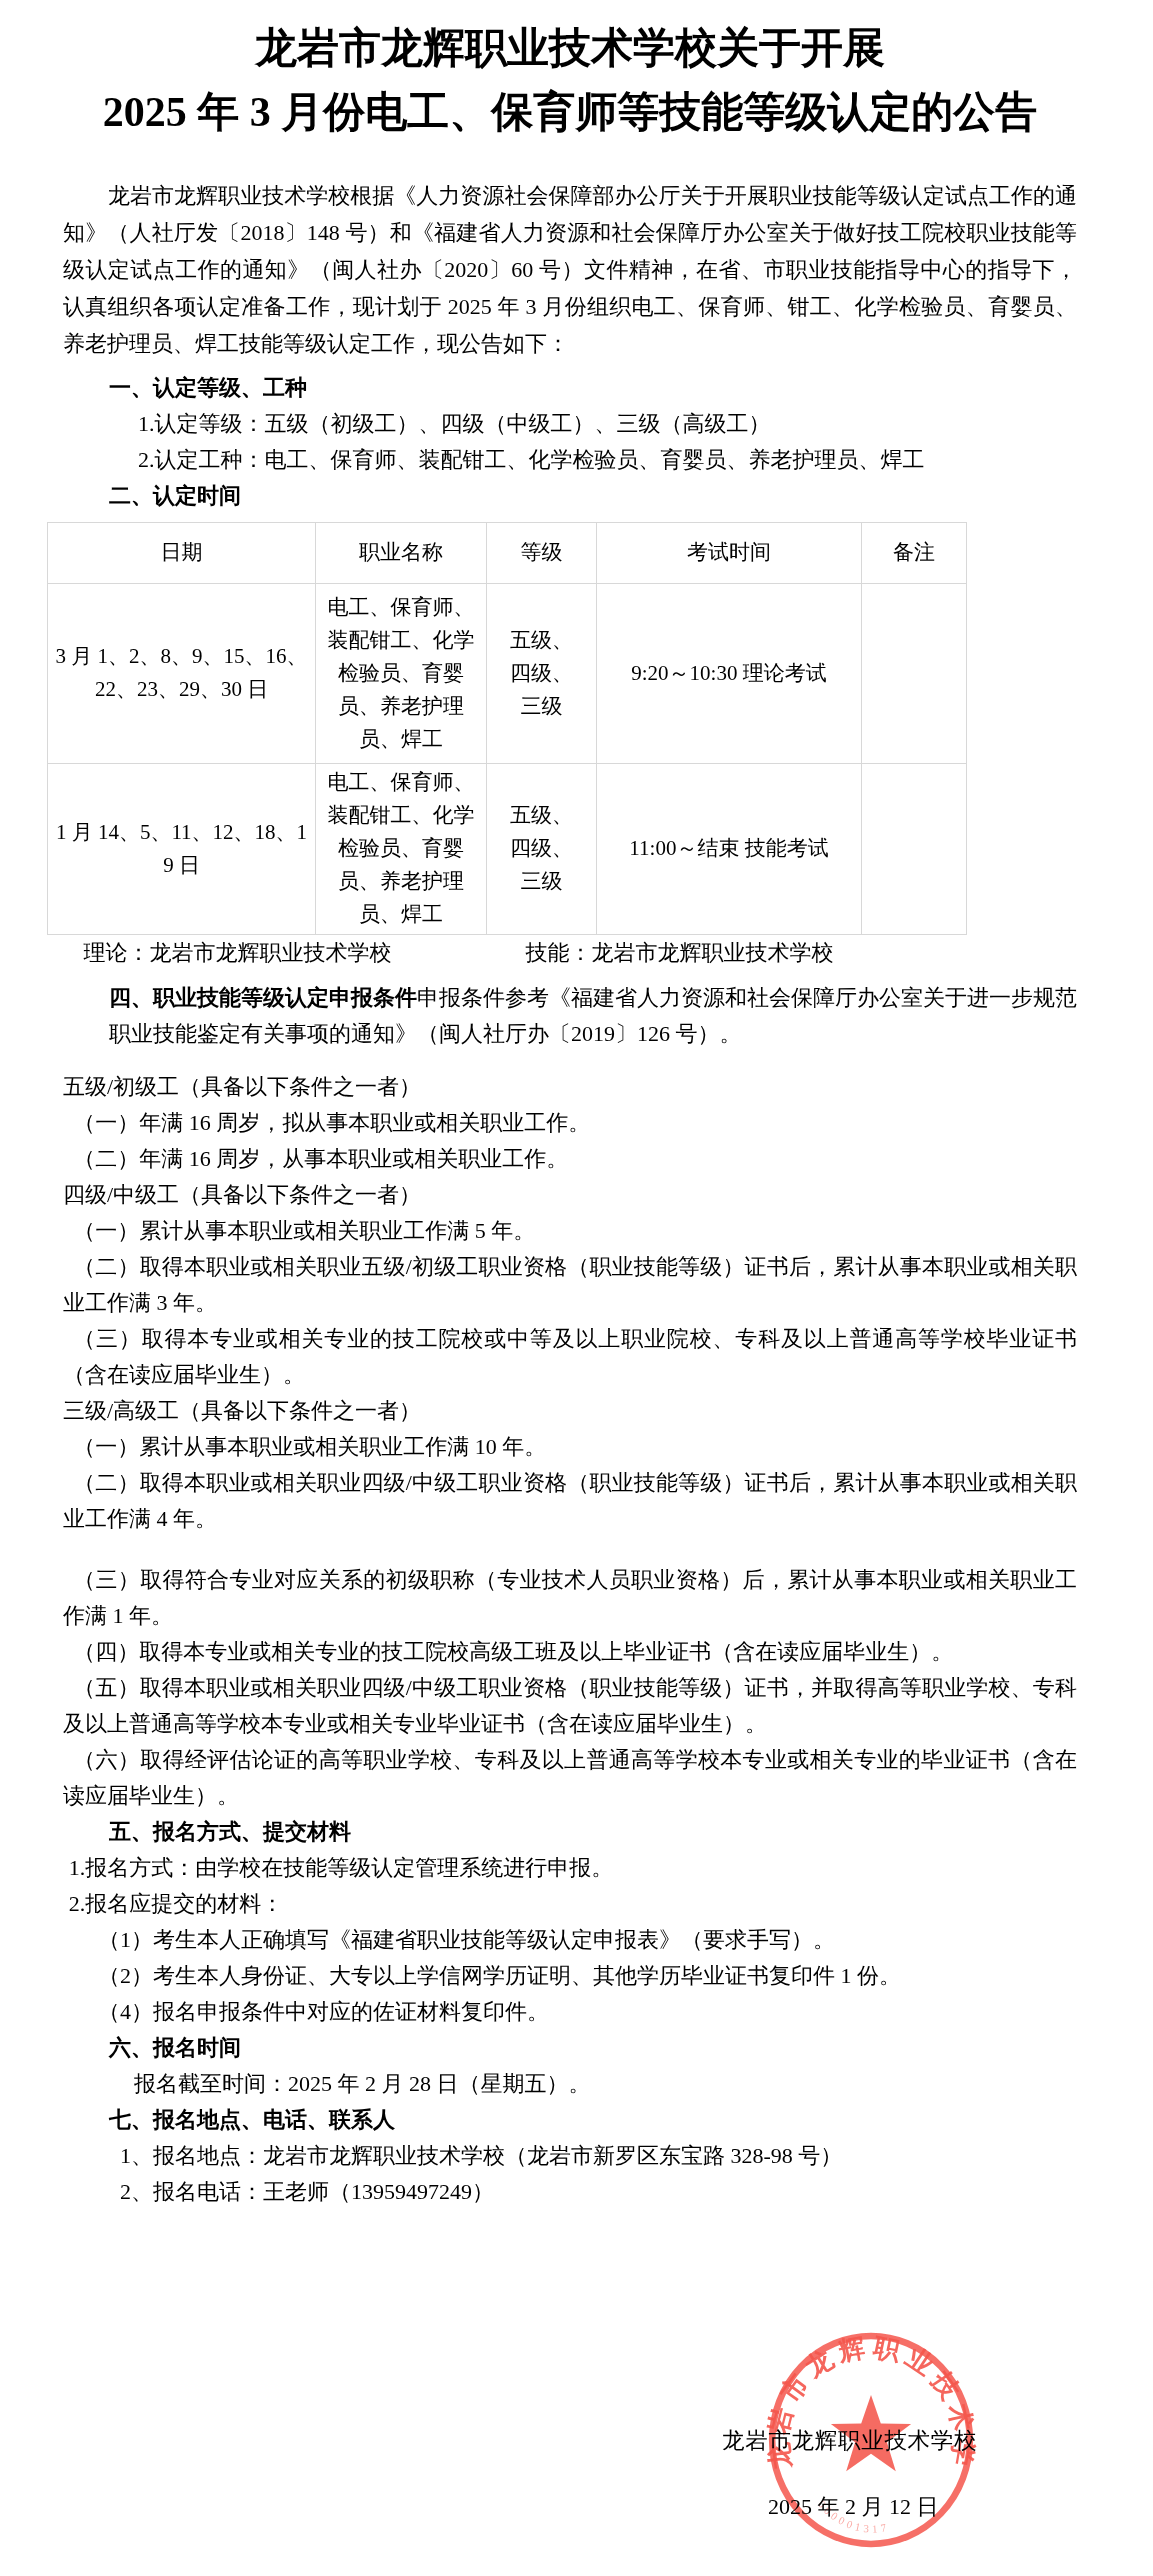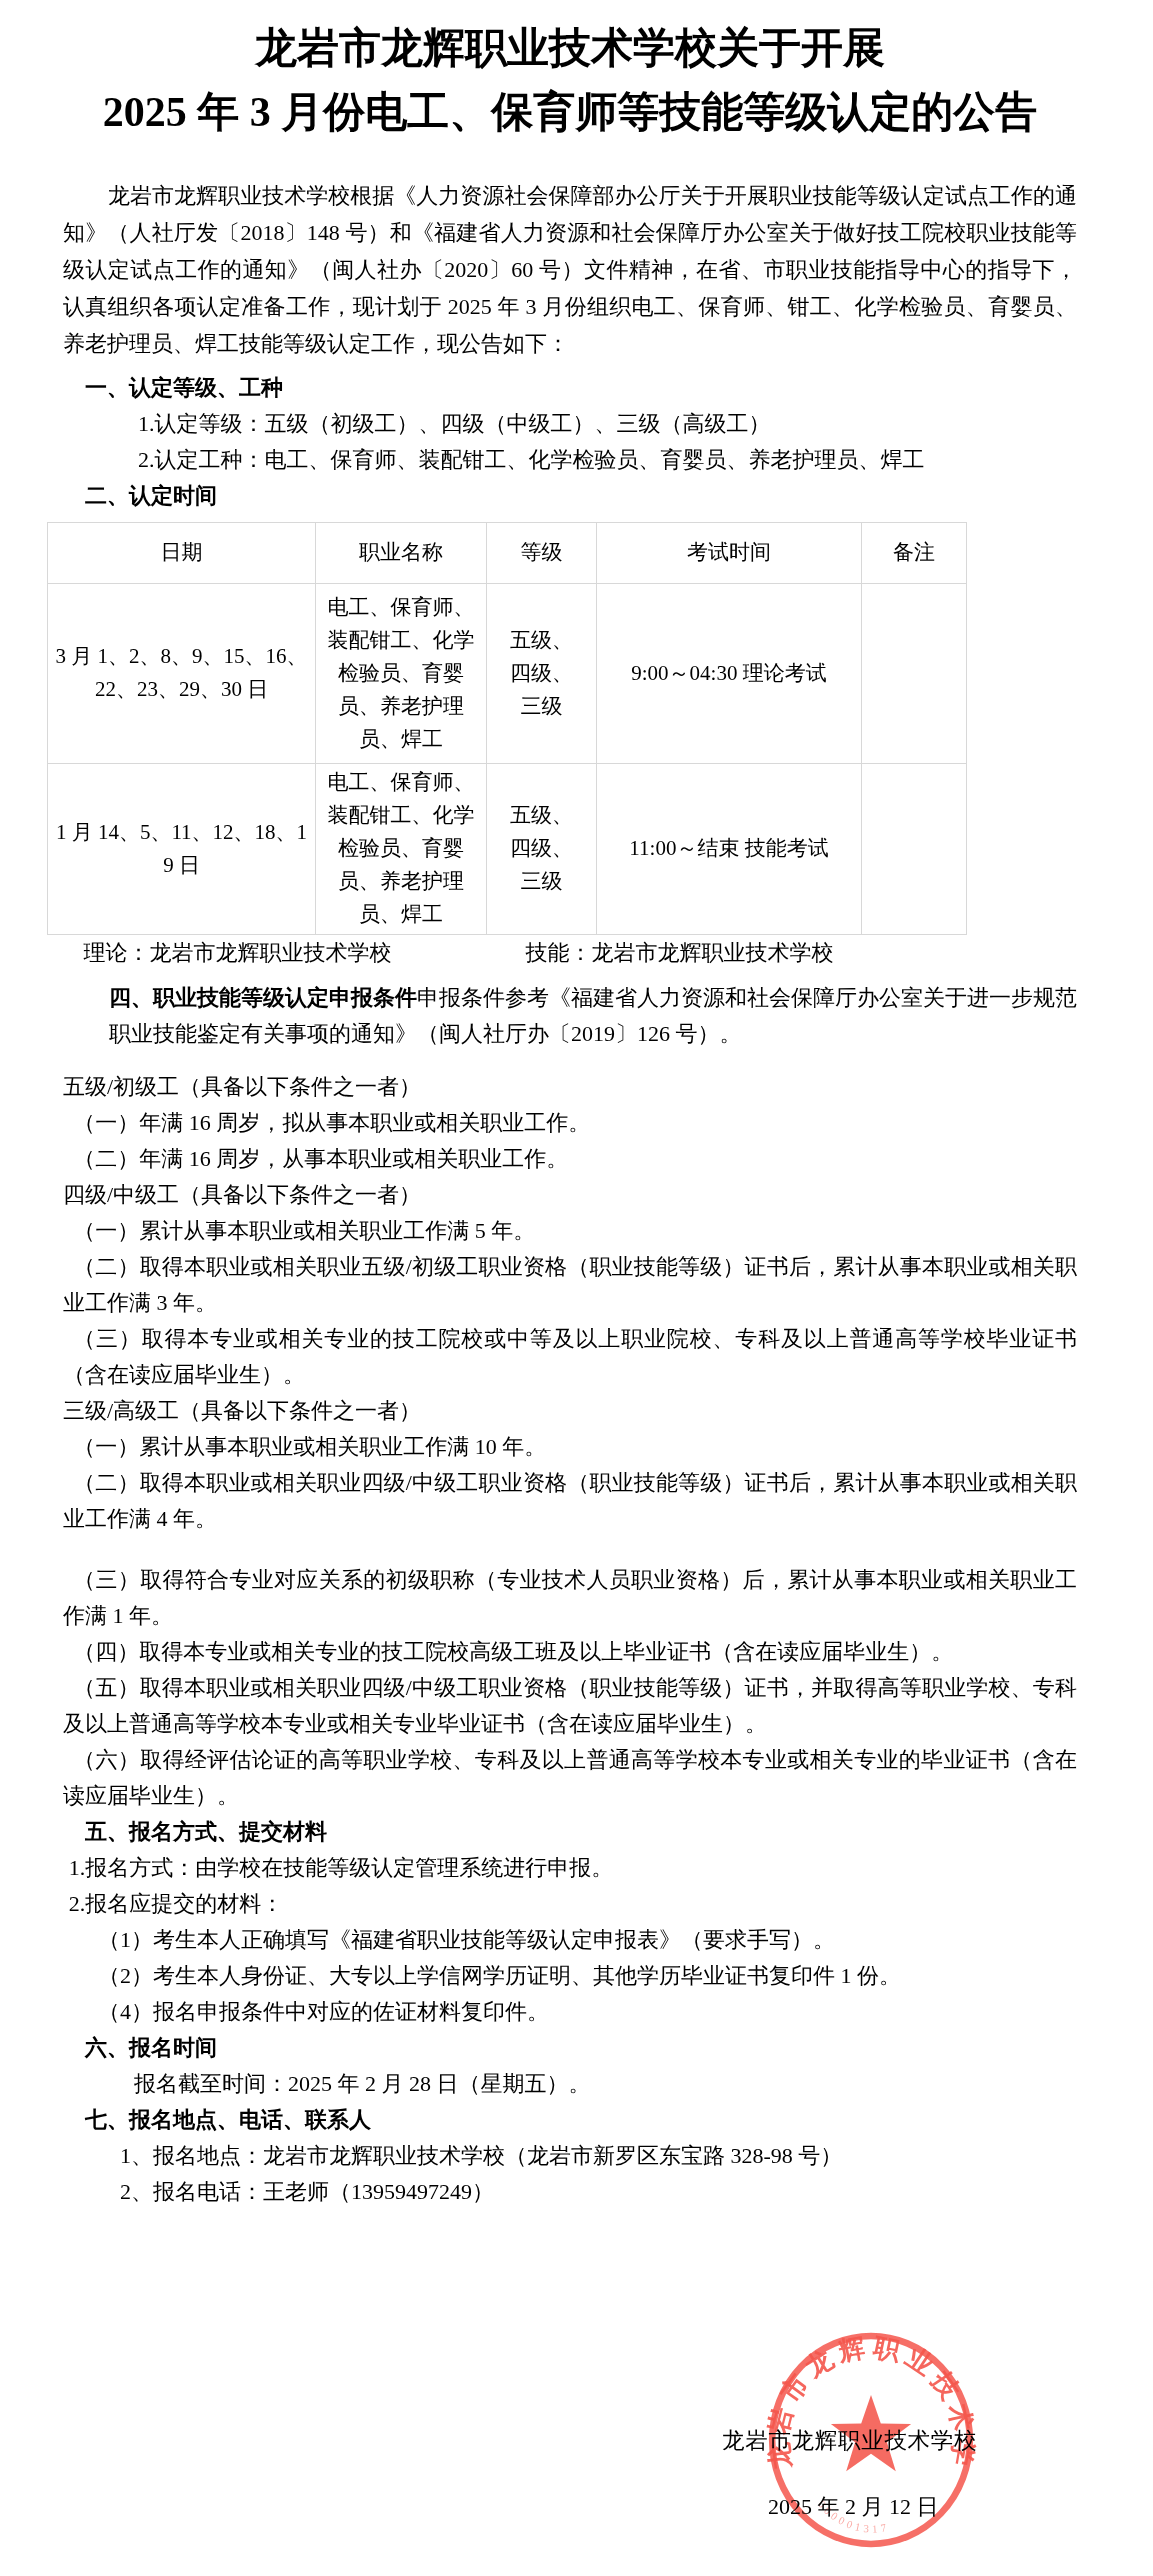--- a/index.html
+++ b/index.html
@@ -15,21 +15,21 @@
   .title{
     text-align:center;font-weight:bold;font-size:42px;line-height:52px;margin:0;
   }
   .title.t1{padding-top:22px;}
   .title.t2{margin-top:11.6px;}
   .intro{
     margin:39px 0 0 0;font-size:22px;line-height:37px;text-indent:45px;text-align:justify;
   }
   p{margin:0;font-size:22px;line-height:36px;}
   .h{font-weight:bold;}
-  .ind-h{margin-left:22px;}
+  .ind-h{margin-left:46px;}
   .s1-item{margin-left:75px;}
   .s3-line{margin-left:20.4px;}
   .skill-part{margin-left:134px;}
   .s4-para{margin-left:46px;margin-top:8.7px;text-align:justify;}
   .cond-title{margin-top:0;}
   .cond-item{text-indent:10.2px;text-align:justify;}
   .big-gap{margin-top:25px;}
   .s5-item{margin-left:5.8px;}
   .s5-sub{margin-left:35px;}
   .s6-line{margin-left:71px;}
@@ -114,21 +114,21 @@
         <th>备注</th>
       </tr>
       <tr class="r1">
         <td>3 月 1、2、8、9、15、16、22、23、29、30 日</td>
         <td>
               <div class="occ-box">电工、保育师、装配钳工、化学检验员、育婴员、养老护理员、焊工</div>
             </td>
         <td>
               <div class="level-box">五级、四级、三级</div>
             </td>
-        <td>9:00～04:30 理论考试</td>
+        <td>9:20～10:30 理论考试</td>
         <td></td>
       </tr>
       <tr class="r2">
         <td>1 月 14、5、11、12、18、19 日</td>
         <td>
               <div class="occ-box">电工、保育师、装配钳工、化学检验员、育婴员、养老护理员、焊工</div>
             </td>
         <td>
               <div class="level-box">五级、四级、三级</div>
             </td>

